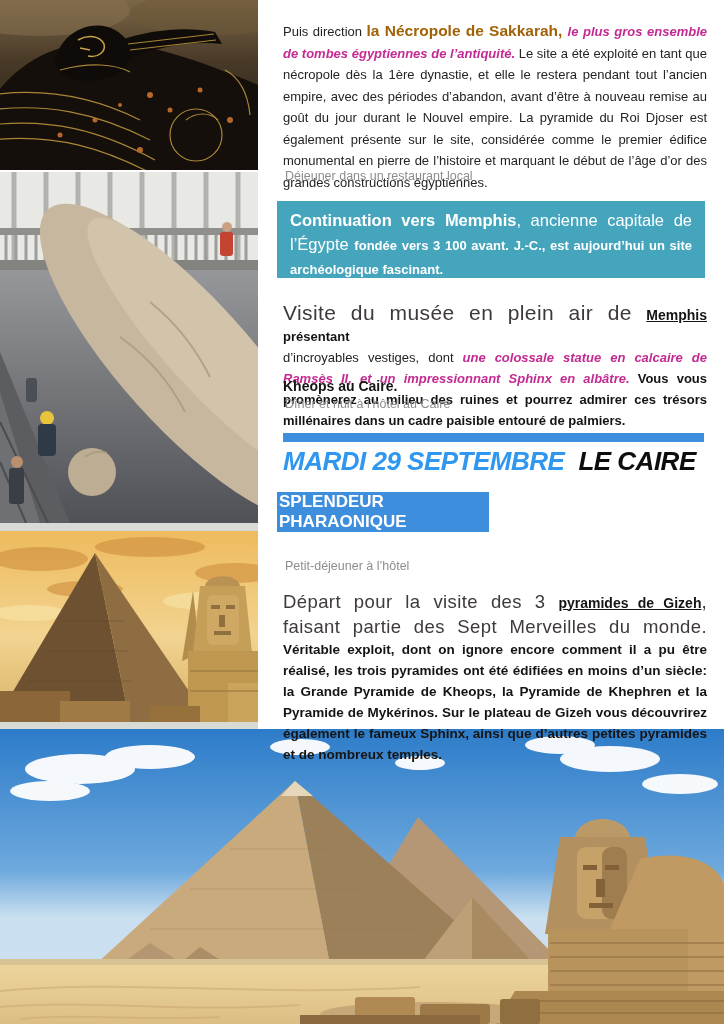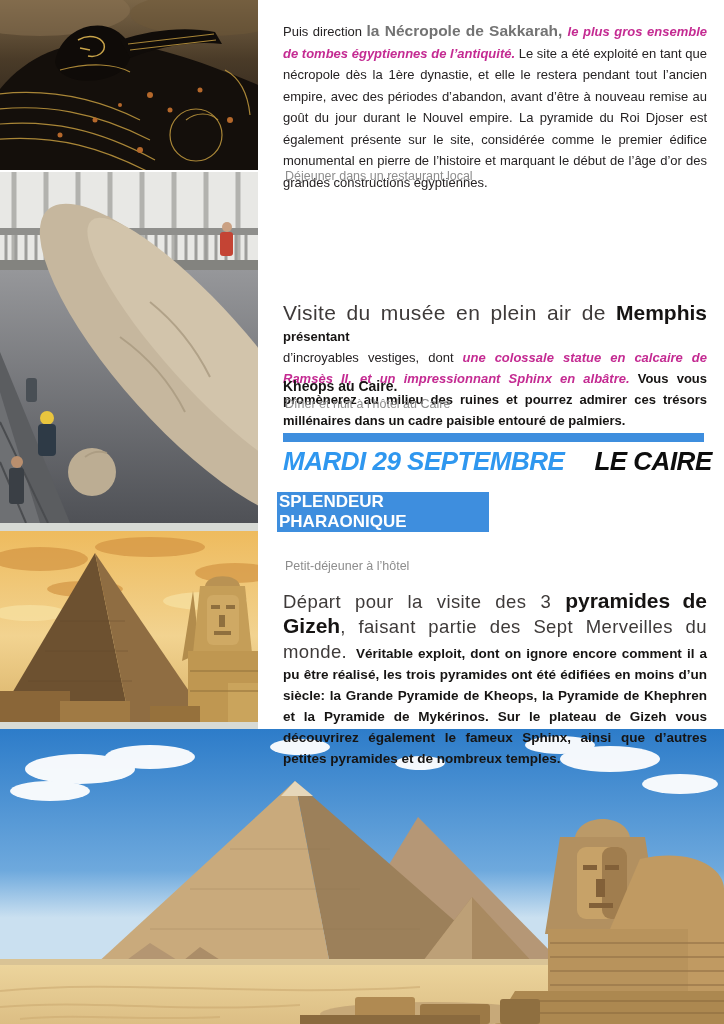--- a/index.html
+++ b/index.html
@@ -12,45 +12,45 @@
   #img3{left:0;top:531px;width:258px;height:191px;}
   #img4{left:0;top:729px;width:724px;height:295px;}
   .sep{position:absolute;background:#d7dad5;}
   #sep1{left:0;top:523px;width:258px;height:8px;}
   #sep2{left:0;top:722px;width:258px;height:7px;}
 
   .col{position:absolute;left:283px;width:424px;}
   .note{position:absolute;left:285px;font-size:12.5px;color:#8d8d8d;}
 
   #para1{top:7px;font-size:13px;line-height:21.5px;text-align:justify;}
-  .lead-bold{font-size:15.5px;font-weight:bold;color:#737373;}
+  .lead-bold{font-size:15.5px;font-weight:bold;color:#a16207;}
   .pink{color:#c42b92;font-style:italic;font-weight:bold;}
   #label1{top:169px;}
 
   #tealbox{position:absolute;left:277px;top:201px;width:428px;height:77px;
            background:#45a5bd;box-sizing:border-box;padding:8px 13px 0 13px;
            color:#ffffff;text-align:justify;line-height:23.5px;}
   .tb-bold{font-size:16.5px;font-weight:bold;}
   .tb-light{font-size:16.5px;font-weight:normal;}
   .tb-small{font-size:13px;font-weight:bold;}
 
   #para2{top:289px;font-size:13px;line-height:21px;text-align:justify;}
   .big{font-size:21px;color:#3e3a39;letter-spacing:.4px;word-spacing:2px;}
-  .big-bold{font-size:21px;font-weight:bold;color:#161413;}
+  .big-bold{font-size:14px;font-weight:bold;color:#161413;text-decoration:underline;}
   .bold{font-weight:bold;color:#161413;}
 
   #retour{top:378px;font-size:14px;font-weight:bold;color:#161413;}
   #label2{top:397px;}
 
   #bluebar{position:absolute;left:283px;top:433px;width:421px;height:9px;background:#3e8ede;}
 
   #headline{top:446px;font-size:26px;font-weight:bold;font-style:italic;
             white-space:nowrap;letter-spacing:-0.5px;}
   .hl-date{color:#2f97ef;}
-  .hl-city{color:#0d0d0d;margin-left:30px;}
+  .hl-city{color:#0d0d0d;margin-left:14px;}
 
   #splendeur{position:absolute;left:277px;top:492px;width:212px;height:40px;
              background:#3e8ede;color:#ffffff;display:flex;align-items:center;
              box-sizing:border-box;padding-left:2px;font-weight:bold;font-size:17px;}
 
   #label3{top:559px;}
   #para3{top:575px;font-size:13.5px;line-height:21px;text-align:justify;}
   .big2{font-size:18.5px;line-height:25px;color:#3e3a39;letter-spacing:.4px;word-spacing:2px;margin-top:8px;}
 </style>
 </head>
@@ -305,20 +305,23 @@
       <rect x="300" y="286" width="180" height="9" fill="#8a6a3e"></rect>
     </svg>
   </div>
 
   <p class="col" id="para1">
     <span>Puis direction </span><span class="lead-bold">la Nécropole de Sakkarah, </span><span class="pink">le plus gros ensemble de tombes égyptiennes de l’antiquité.</span><span> Le site a été exploité en tant que nécropole dès la 1ère dynastie, et elle le restera pendant tout l’ancien empire, avec des périodes d’abandon, avant d’être à nouveau remise au goût du jour durant le Nouvel empire. La pyramide du Roi Djoser est également présente sur le site, considérée comme le premier édifice monumental en pierre de l’histoire et marquant le début de l’âge d’or des grandes constructions égyptiennes.</span>
   </p>
 
   <div class="note" id="label1">Déjeuner dans un restaurant local</div>
 
+  <div id="tealbox">
+    <span class="tb-bold">Continuation vers Memphis</span><span class="tb-light">, ancienne capitale de l’Égypte </span><span class="tb-small">fondée vers 3 100 avant. J.-C., est aujourd’hui un site archéologique fascinant.</span>
+  </div>
 
   <p class="col" id="para2">
     <span class="big">Visite du musée en plein air de </span><span class="big-bold">Memphis</span><span class="bold"> présentant</span><br>
     <span>d’incroyables vestiges, dont </span><span class="pink">une colossale statue en calcaire de Ramsès II, et un impressionnant Sphinx en albâtre.</span><span class="bold"> Vous vous promènerez au milieu des ruines et pourrez admirer ces trésors millénaires dans un cadre paisible entouré de palmiers.</span>
   </p>
 
   <div class="col" id="retour">Kheops au Caire.</div>
   <div class="note" id="label2">Dîner et nuit à l’hôtel au Caire</div>
 
   <div id="bluebar"></div>

